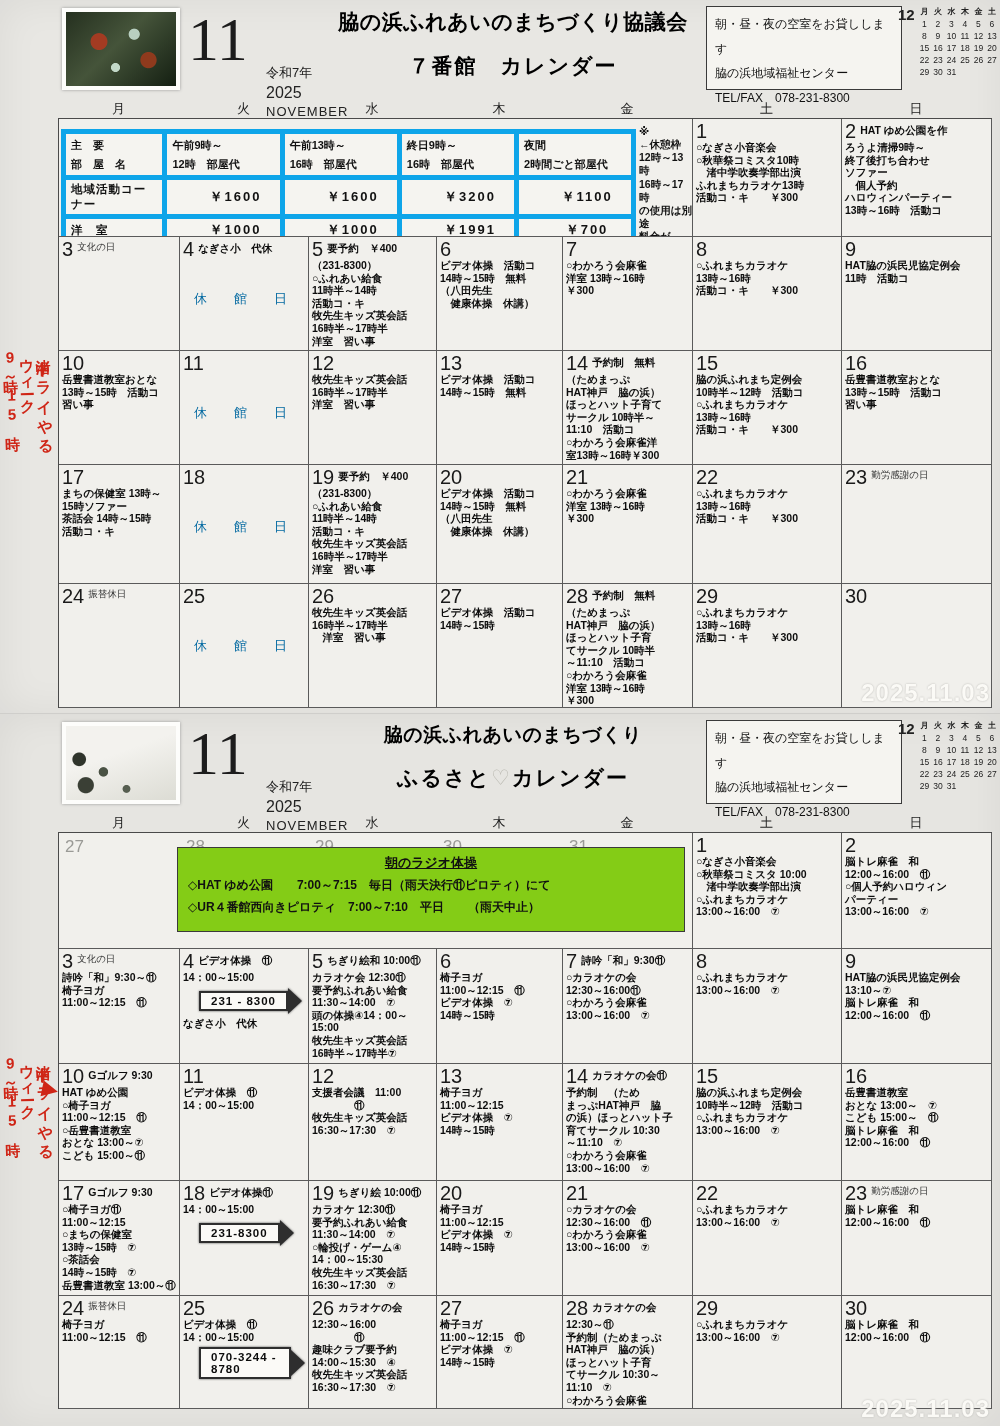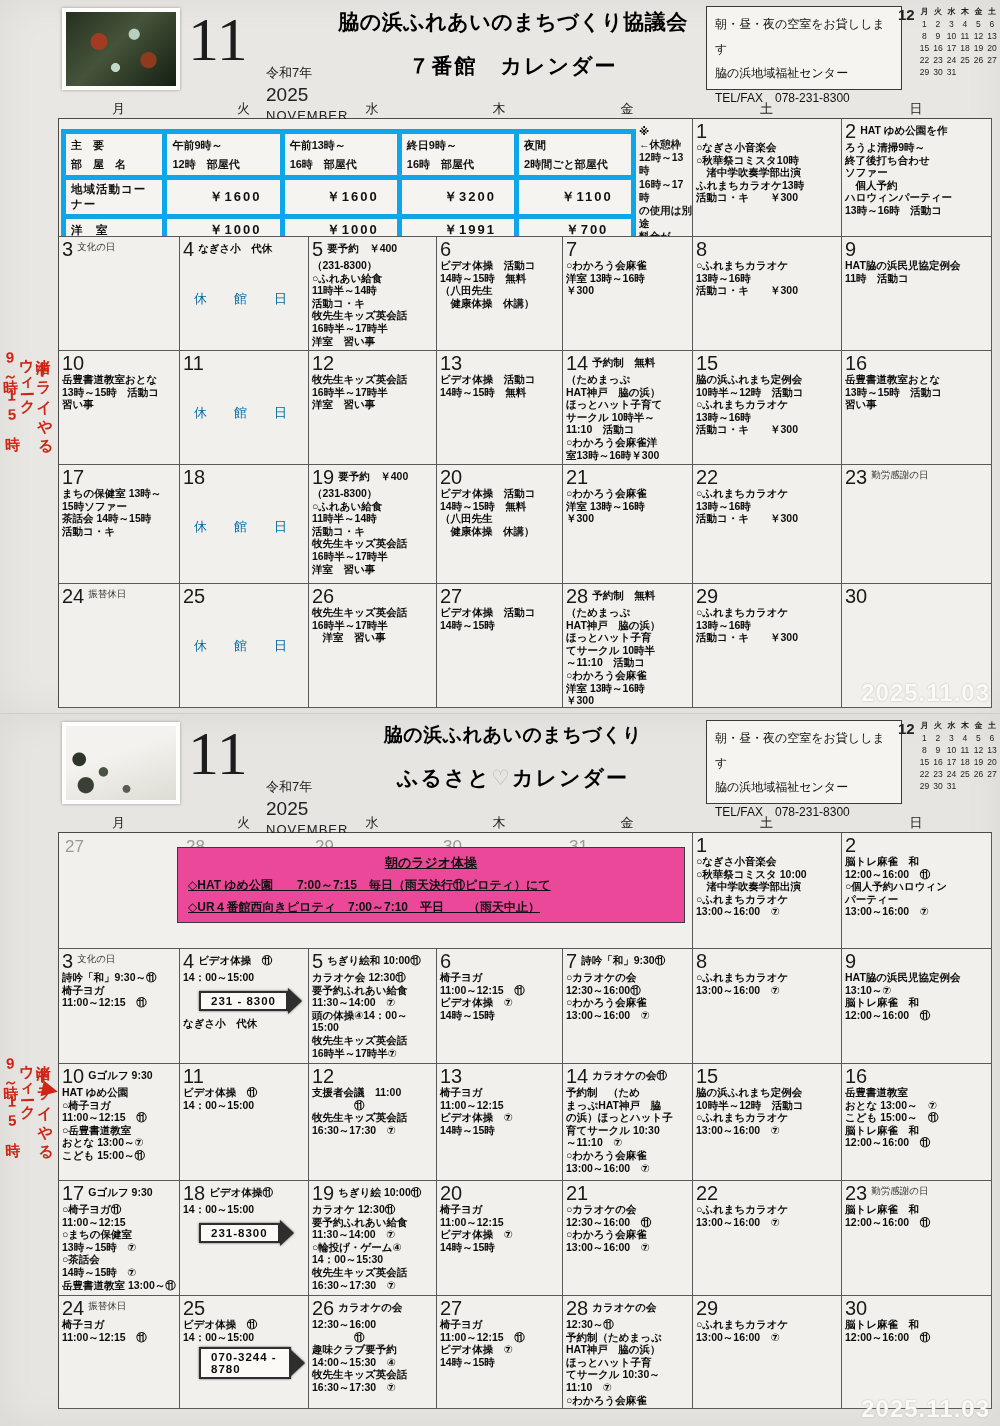--- a/index.html
+++ b/index.html
@@ -19,21 +19,21 @@
     linear-gradient(135deg,#25301f,#45543a 45%,#141f12);}
   .photo.light{background:
     radial-gradient(circle at 18% 80%, #3a3f35 0 7%, transparent 8%),
     radial-gradient(circle at 34% 62%, #4a5244 0 5%, transparent 6%),
     radial-gradient(circle at 12% 45%, #2f342b 0 6%, transparent 7%),
     radial-gradient(circle at 55% 85%, #565e50 0 4%, transparent 5%),
     linear-gradient(160deg,#f3f2ee 40%,#dcdcd4);}
   .month-num{position:absolute;left:130px;top:10px;font-family:"Liberation Serif","DejaVu Serif",serif;font-size:62px;line-height:.95;font-weight:500;color:#1c1c1c;}
   .month-meta{position:absolute;left:208px;top:16px;line-height:1.35;color:#222;}
   .era{font-size:13px;margin-top:48px;}
-  .year{font-size:19px;}
+  .year{font-size:16px;}
   .mname{font-size:13px;letter-spacing:1px;}
   .header-titles{position:absolute;left:272px;top:8px;width:366px;text-align:center;color:#000;}
   .org-title{font-size:21px;font-weight:900;letter-spacing:.5px;white-space:nowrap;}
   .s2 .org-title{font-size:19px;}
   .cal-title{font-size:21px;font-weight:900;margin-top:16px;letter-spacing:2px;}
   .title-heart{color:#b9b8b0;font-weight:400;}
   .rental-box{position:absolute;left:648px;top:6px;width:178px;height:72px;border:1.5px solid #3a3a3a;background:#f5f4f0;padding:5px 8px;font-size:12px;line-height:2.05;white-space:pre-line;color:#111;}
   .mini-cal{position:absolute;left:840px;top:6px;display:flex;gap:3px;color:#222;}
   .mini-label{font-size:15px;font-weight:600;}
   .mini-grid{display:grid;grid-template-columns:repeat(7,13.5px);row-gap:2px;font-size:8.5px;}
@@ -63,21 +63,21 @@
   .fee-table th,.fee-table td{border:5px solid #0ea5e9;font-size:11px;padding:2px 5px;white-space:pre-line;color:#111;text-align:left;font-weight:700;}
   .fee-table th{font-weight:700;line-height:1.7;}
   .fee-table td.room{width:128px;font-size:11.5px;letter-spacing:1px;}
   .fee-table td.fee{width:96px;text-align:center;font-size:13px;letter-spacing:2px;padding-left:29px;}
   .fee-note{font-size:10.5px;font-weight:700;line-height:1.25;white-space:pre-line;padding:0 0 0 3px;color:#111;}
 
   
   .prev-wrap{grid-column:1 / span 5;position:relative;}
   .prev-dates{display:grid;grid-template-columns:121px 129px 128px 126px 130px;height:100%;}
   .prev-dates span{font-size:17px;color:#9a9a96;padding:4px 0 0 6px;}
-  .radio-box{position:absolute;left:118px;top:14px;width:486px;border:1.5px solid #3a3a3a;background:#ec4899;padding:6px 10px 4px;color:#111;text-decoration:underline;}
+  .radio-box{position:absolute;left:118px;top:14px;width:486px;border:1.5px solid #3a3a3a;background:#84cc16;padding:6px 10px 13px;color:#111;}
   .radio-title{text-align:center;font-size:13px;font-weight:700;text-decoration:underline;margin-bottom:3px;}
   .radio-lines{font-size:12px;font-weight:700;line-height:1.8;white-space:pre-line;}
 
   
   .arrow-box{display:inline-flex;align-items:center;margin:4px 0 3px 16px;filter:drop-shadow(0 0 1px #555);}
   .arrow-box span{border:2px solid #2e2e2e;background:#fbfaf7;padding:2px 10px;font-weight:700;font-size:11.5px;letter-spacing:1px;}
   .arrow-box::after{content:"";width:0;height:0;border-top:13px solid transparent;border-bottom:13px solid transparent;border-left:14px solid #2e2e2e;}
 
   
   .red-note{position:absolute;color:#cf2516;font-weight:700;font-size:15px;line-height:1.1;writing-mode:vertical-rl;text-orientation:upright;white-space:pre-line;transform:rotate(-2deg);letter-spacing:2px;}

